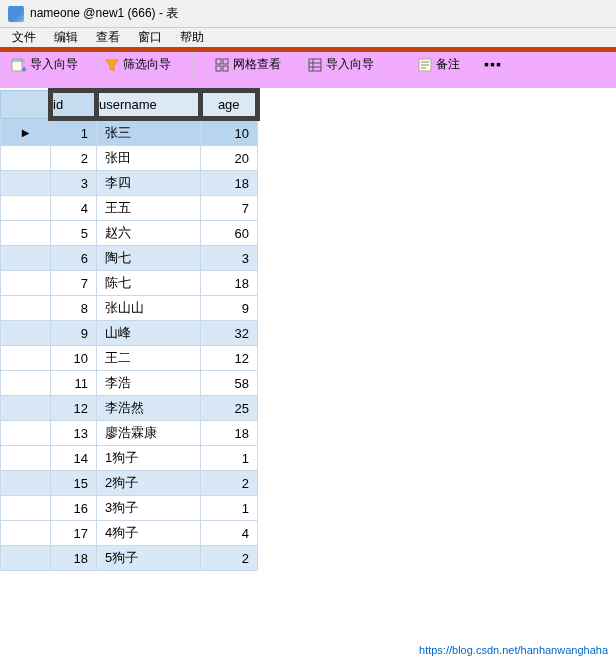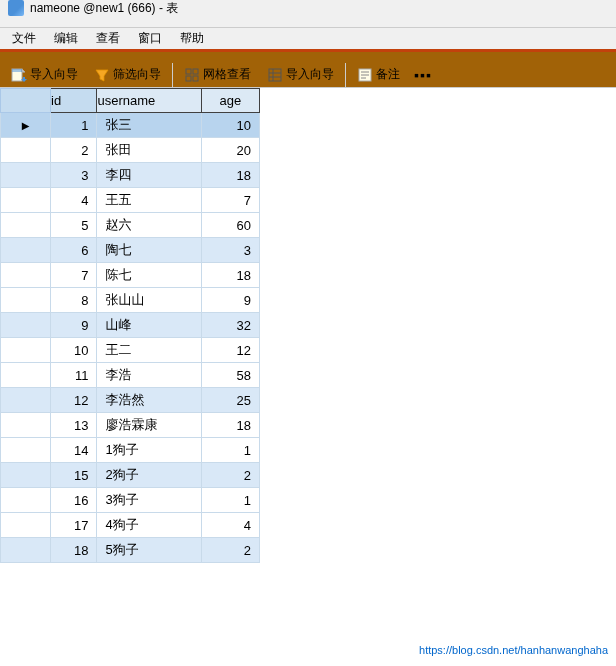--- a/index.html
+++ b/index.html
@@ -10,60 +10,60 @@
       width: 616px;
       height: 666px;
       overflow: hidden;
     }
 
     
     .title-bar {
       background: #f0f0f0;
       height: 28px;
       display: flex;
-      align-items: flex-start;
+      align-items: center;
       padding: 0 8px;
       border-bottom: 1px solid #ccc;
       font-size: 12px;
       color: #000;
     }
     .title-bar .icon {
       width: 16px;
       height: 16px;
       margin-right: 6px;
       background: #4a90d9;
       display: inline-block;
     }
 
     
     .menu-bar {
       height: 24px;
       background: #f0f0f0;
       display: flex;
-      align-items: flex-end;
+      align-items: center;
       padding: 0 4px;
-      border-bottom: 3px solid #c2410c;
+      border-bottom: 5px solid #c2410c;
       gap: 2px;
     }
     .menu-item {
       padding: 2px 8px;
       cursor: pointer;
       font-size: 12px;
       color: #000;
     }
 
     
     .toolbar {
       height: 36px;
-      background: #a16207;
-      display: flex;
-      align-items: flex-end;
+      background: #f0abfc;
+      display: flex;
+      align-items: flex-start;
       padding: 0 4px;
       border-bottom: 1px solid #ccc;
-      gap: 2px;
+      gap: 12px;
     }
     .toolbar-btn {
       display: flex;
       align-items: center;
       gap: 3px;
       padding: 3px 6px;
       cursor: pointer;
       font-size: 12px;
       color: #000;
       border: 1px solid transparent;
@@ -99,21 +99,21 @@
     }
 
     table {
       border-collapse: collapse;
       min-width: 260px;
     }
     thead tr {
       background: #dce9f5;
     }
     thead th {
-      border: 1px solid #404040;
+      border: 5px solid #404040;
       padding: 4px 0;
       text-align: left;
       font-weight: normal;
       font-size: 13px;
       color: #000;
       min-width: 50px;
       white-space: nowrap;
     }
     thead th.col-id {
       min-width: 40px;

